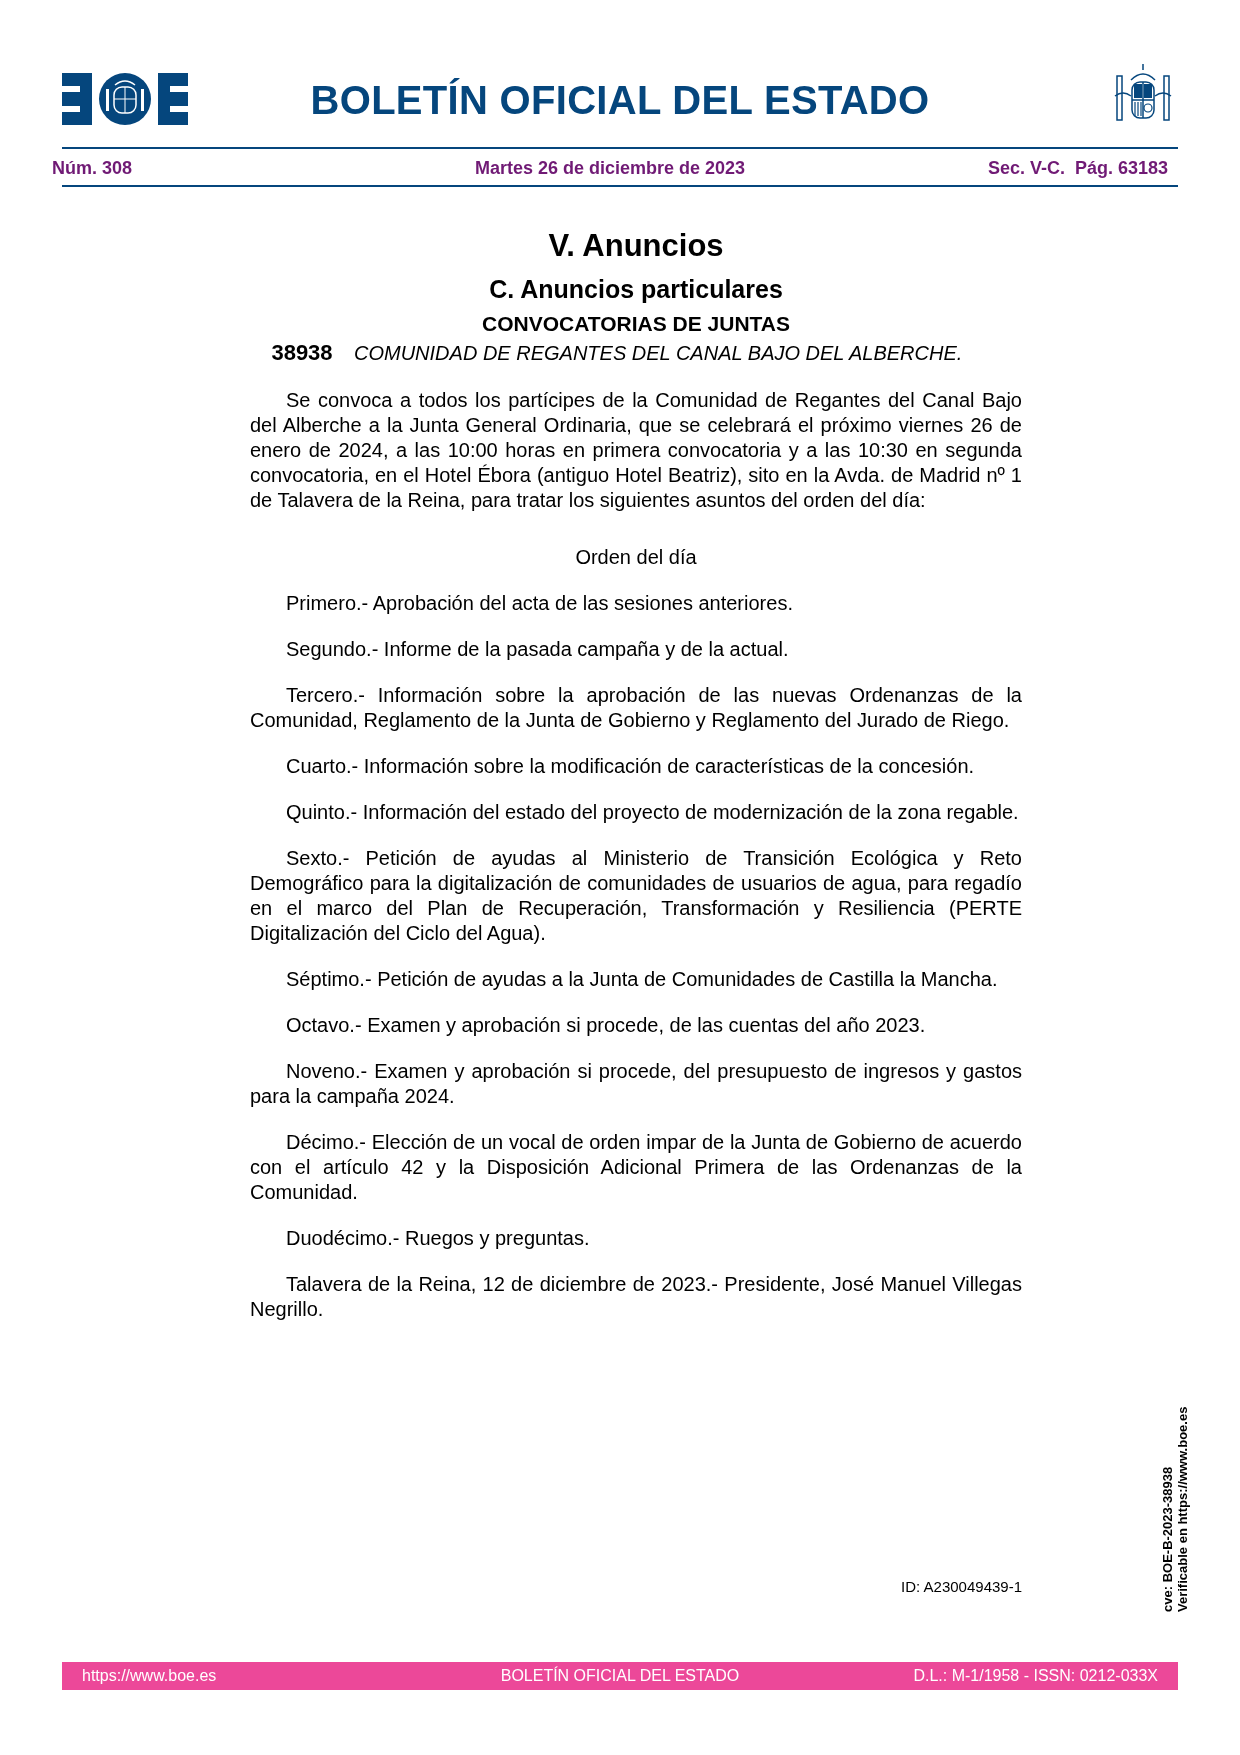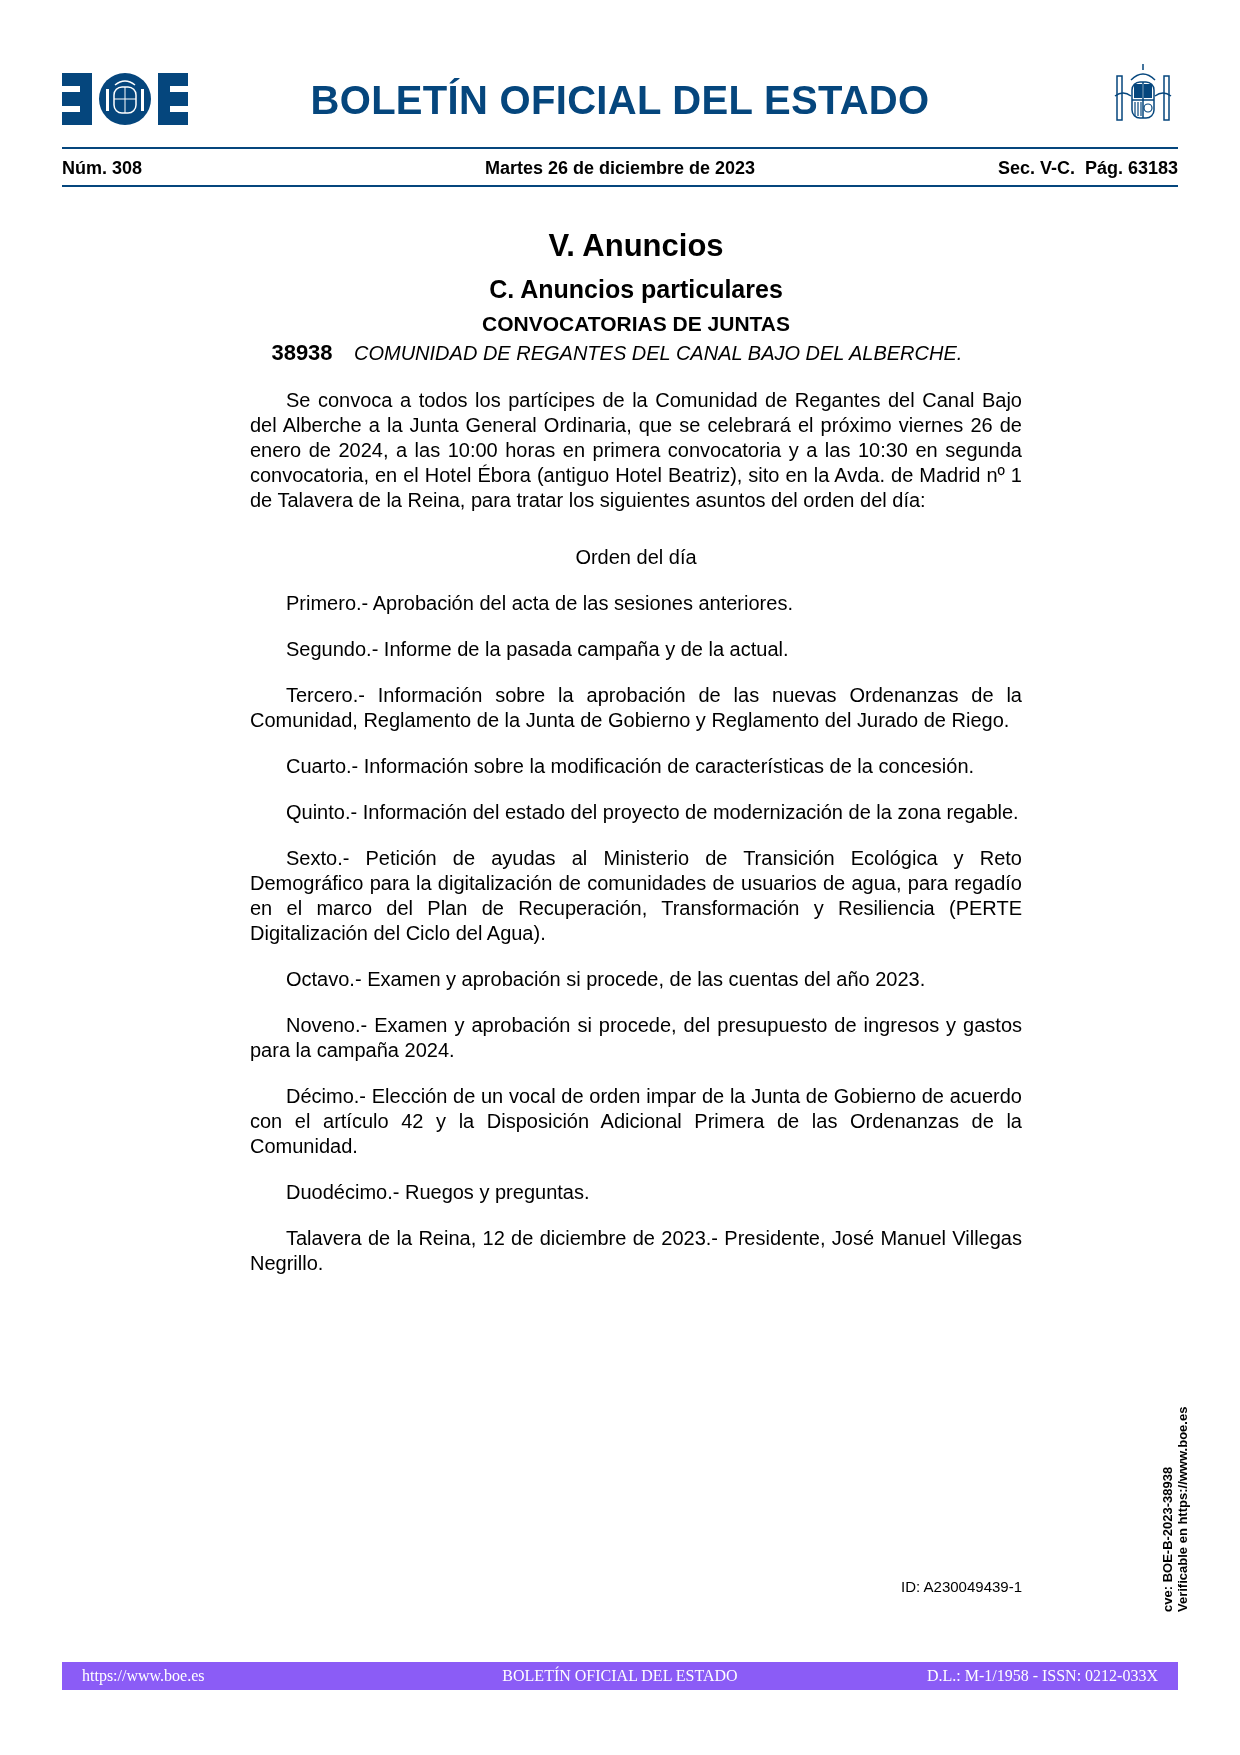--- a/index.html
+++ b/index.html
@@ -1,41 +1,41 @@
 <!DOCTYPE html>
 <html><head>
 <meta charset="utf-8">
 <style>
   html, body { margin: 0; padding: 0; background: #ffffff; }
   body { width: 1240px; height: 1755px; position: relative; overflow: hidden; font-family: "Liberation Sans", sans-serif; color: #000; }
   #logo { position: absolute; left: 62px; top: 73px; width: 126px; height: 52px; }
   #title { position: absolute; left: 0; width: 1240px; top: 78px; text-align: center; font-size: 40px; font-weight: bold; color: #05467d; letter-spacing: 0.3px; }
   #coat { position: absolute; left: 1113px; top: 62px; width: 60px; height: 64px; }
   .rule { position: absolute; left: 62px; width: 1116px; height: 2px; background: #05467d; }
-  #hdr-row { position: absolute; left: 62px; width: 1116px; top: 158px; height: 22px; font-size: 18px; font-weight: bold; color: #000000; }
+  #hdr-row { position: absolute; left: 52px; width: 1116px; top: 158px; height: 22px; font-size: 18px; font-weight: bold; color: #701a75; }
   #hdr-row span { position: absolute; top: 0; }
   #num { left: 0; }
   #date { left: 0; width: 1116px; text-align: center; }
   #sec { right: 0; }
   .c { position: absolute; left: 248px; width: 776px; text-align: center; margin-top: 24px; }
   #h1 { top: 204px; font-size: 31px; font-weight: bold; }
   #h2 { top: 251px; font-size: 25px; font-weight: bold; }
   #h3 { top: 288px; font-size: 21px; font-weight: bold; }
   #anno { position: absolute; left: 250px; top: 340px; font-size: 22px; text-align: center; }
   #anno-num { font-weight: bold; display: inline-block; width: 104px; }
   #anno-title { font-style: italic; font-size: 20px; }
   #body { position: absolute; left: 250px; top: 388px; width: 772px; font-size: 20px; line-height: 25px; text-align: justify; }
   #body p { margin: 0 0 21px 0; text-indent: 36px; }
   #body p.orden { text-indent: 0; text-align: center; margin: 0 0 21px 0; }
   #p0 { margin-bottom: 32px !important; }
   #body p.sig { }
   #id { position: absolute; left: 250px; width: 772px; top: 1578px; text-align: right; font-size: 15px; font-weight: normal; }
   #cve { position: absolute; left: 1160px; top: 1412px; width: 40px; height: 200px; }
   #cve div { position: absolute; left: 0; top: 200px; transform-origin: 0 0; transform: rotate(-90deg); white-space: nowrap; font-size: 13px; font-weight: bold; line-height: 15px; }
-  #footer { position: absolute; left: 62px; top: 1662px; width: 1116px; height: 28px; background: #8b5cf6; color: #ffffff; font-size: 16px; font-family: Liberation Serif, serif; }
+  #footer { position: absolute; left: 62px; top: 1662px; width: 1116px; height: 28px; background: #ec4899; color: #ffffff; font-size: 16px; }
   #footer span { position: absolute; top: 5px; }
   #f-url { left: 20px; }
   #f-mid { left: 0; width: 1116px; text-align: center; }
   #f-dl { right: 20px; }
 </style>
 </head>
 <body>
 
 <svg id="logo" viewBox="0 0 126 52">
   <rect x="0" y="0" width="30" height="52" fill="#05467d"></rect>
@@ -95,20 +95,21 @@
 
 <div id="body">
   <p id="p0">Se convoca a todos los partícipes de la Comunidad de Regantes del Canal Bajo del Alberche a la Junta General Ordinaria, que se celebrará el próximo viernes 26 de enero de 2024, a las 10:00 horas en primera convocatoria y a las 10:30 en segunda convocatoria, en el Hotel Ébora (antiguo Hotel Beatriz), sito en la Avda. de Madrid nº 1 de Talavera de la Reina, para tratar los siguientes asuntos del orden del día:</p>
   <p class="orden">Orden del día</p>
   <p>Primero.- Aprobación del acta de las sesiones anteriores.</p>
   <p>Segundo.- Informe de la pasada campaña y de la actual.</p>
   <p>Tercero.- Información sobre la aprobación de las nuevas Ordenanzas de la Comunidad, Reglamento de la Junta de Gobierno y Reglamento del Jurado de Riego.</p>
   <p>Cuarto.- Información sobre la modificación de características de la concesión.</p>
   <p>Quinto.- Información del estado del proyecto de modernización de la zona regable.</p>
   <p>Sexto.- Petición de ayudas al Ministerio de Transición Ecológica y Reto Demográfico para la digitalización de comunidades de usuarios de agua, para regadío en el marco del Plan de Recuperación, Transformación y Resiliencia (PERTE Digitalización del Ciclo del Agua).</p>
+  <p>Séptimo.- Petición de ayudas a la Junta de Comunidades de Castilla la Mancha.</p>
   <p>Octavo.- Examen y aprobación si procede, de las cuentas del año 2023.</p>
   <p>Noveno.- Examen y aprobación si procede, del presupuesto de ingresos y gastos para la campaña 2024.</p>
   <p>Décimo.- Elección de un vocal de orden impar de la Junta de Gobierno de acuerdo con el artículo 42 y la Disposición Adicional Primera de las Ordenanzas de la Comunidad.</p>
   <p>Duodécimo.- Ruegos y preguntas.</p>
   <p class="sig">Talavera de la Reina, 12 de diciembre de 2023.- Presidente, José Manuel Villegas Negrillo.</p>
 </div>
 
 <div id="id">ID: A230049439-1</div>
 
 <div id="cve">

